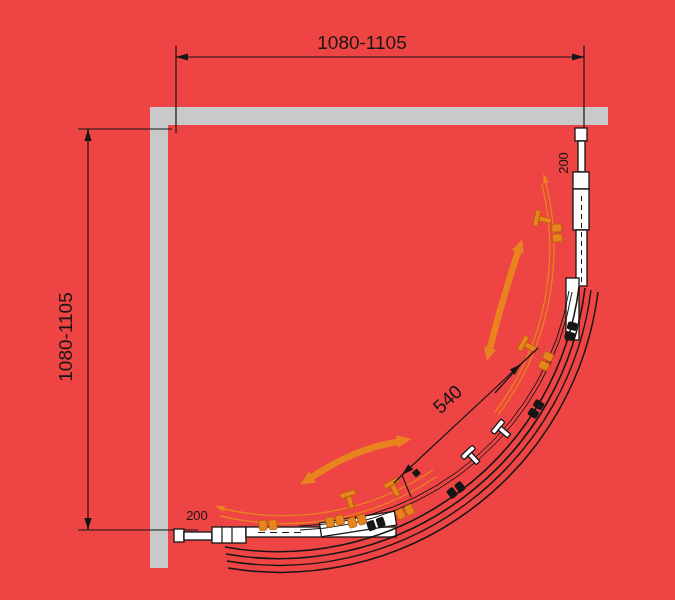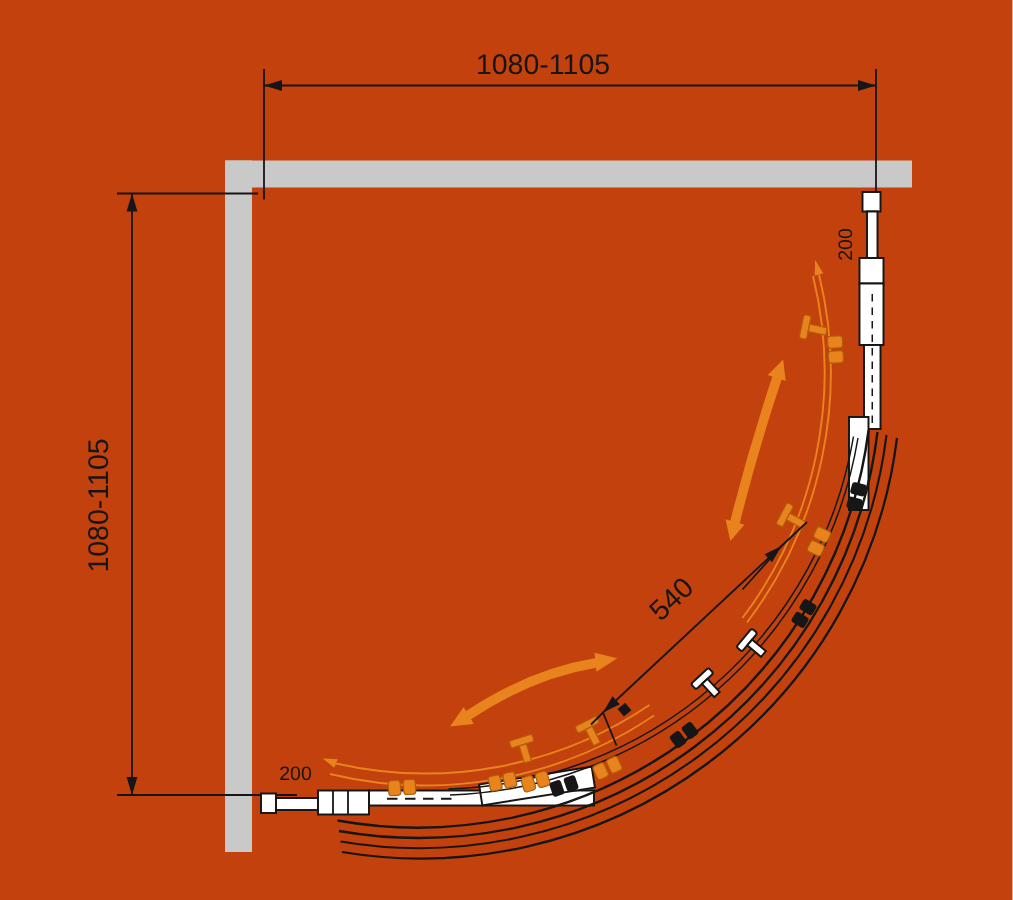--- a/index.html
+++ b/index.html
@@ -2,21 +2,21 @@
 <html style="--accent-orange: #E8831E; --accent-orange-dark: #B05E08; --wall-gray: #C9C9C9; --line-black: #161616;"><head>
 <meta charset="utf-8">
 <style>
   :root{
     --accent-orange:#E8831E;
     --accent-orange-dark:#B05E08;
     --wall-gray:#C9C9C9;
     --line-black:#161616;
   }
   html,body{margin:0;padding:0;background:#ffffff;}
-  .stage{width:675px;height:600px;position:relative;background:#c2410c;overflow:hidden;
+  .stage{width:675px;height:600px;position:relative;background:#ef4444;overflow:hidden;
          font-family:"Liberation Sans", sans-serif;}
   svg{display:block;}
   .ln{stroke:var(--line-black);fill:none;}
   .white-part{fill:#ffffff;stroke:var(--line-black);stroke-width:1.3;}
   .dim-line{stroke:var(--line-black);stroke-width:1.2;fill:none;}
   .dim-text{fill:var(--line-black);font-size:19px;font-family:"Liberation Sans",sans-serif;}
   .dim-text-small{fill:var(--line-black);font-size:13px;font-family:"Liberation Sans",sans-serif;}
   .org-thin{stroke:var(--accent-orange);stroke-width:1.3;fill:none;}
   .org-fat{stroke:var(--accent-orange);stroke-width:6.5;fill:none;stroke-linecap:round;}
   .org-fill{fill:var(--accent-orange);}

